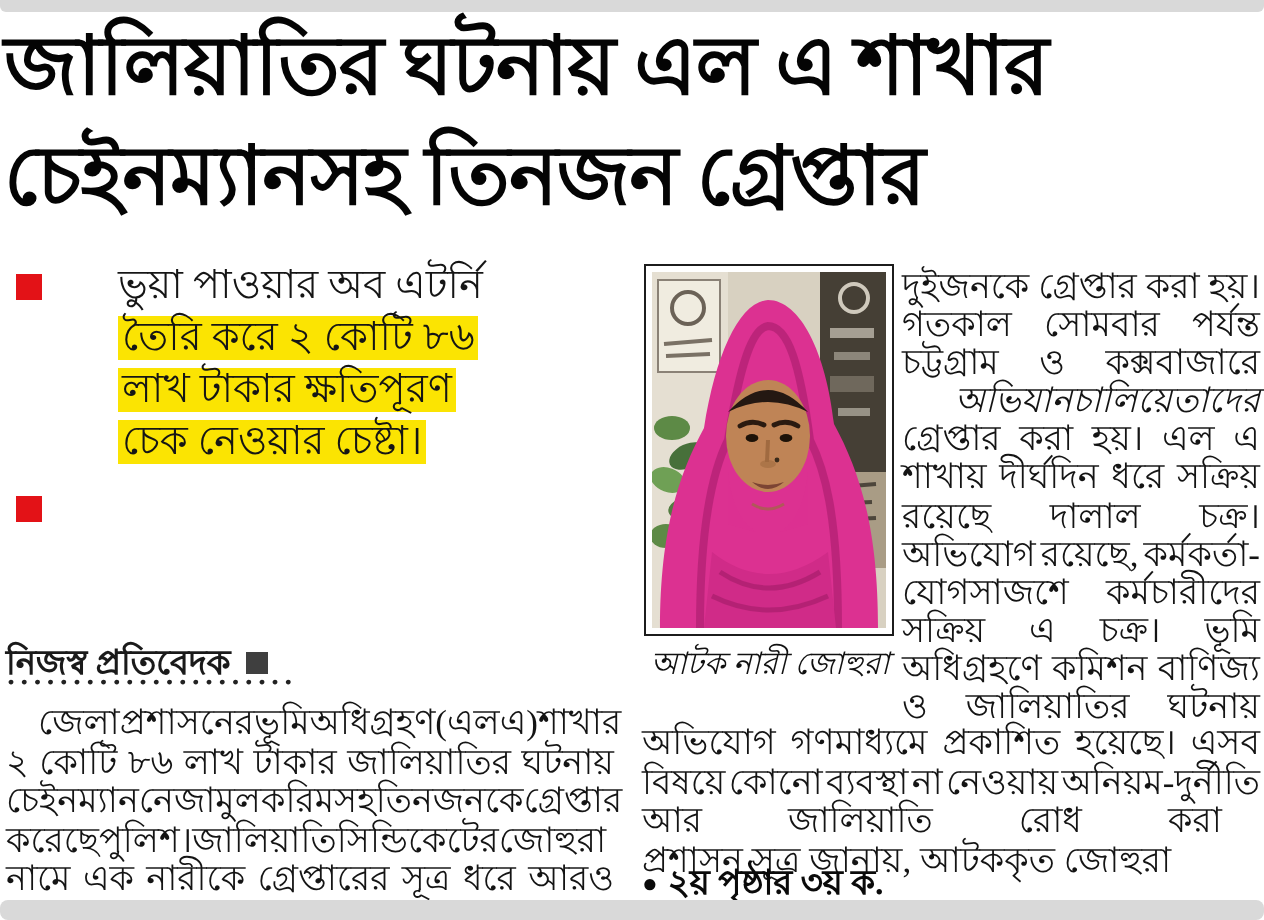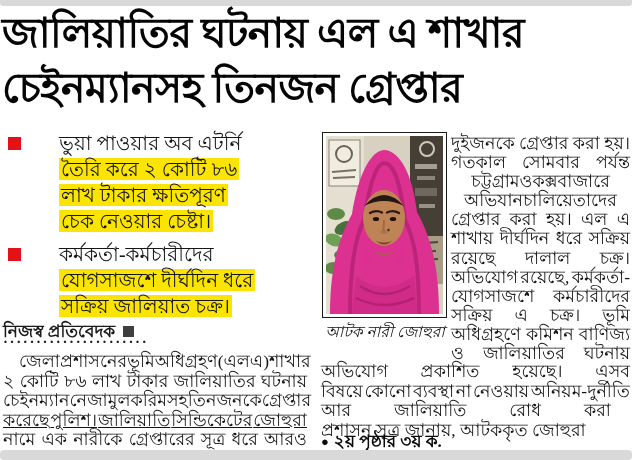--- a/index.html
+++ b/index.html
@@ -58,25 +58,20 @@
       <span class="bullet-sq"></span>
       <div class="bullet-lines">
         <div class="ln"><span>ভুয়া পাওয়ার অব এটর্নি</span></div>
         <div class="ln"><span class="hl">তৈরি করে ২ কোটি ৮৬</span></div>
         <div class="ln"><span class="hl">লাখ টাকার ক্ষতিপূরণ</span></div>
         <div class="ln"><span class="hl">চেক নেওয়ার চেষ্টা।</span></div>
       </div>
     </div>
     <div class="bullet">
       <span class="bullet-sq"></span>
-      <div class="bullet-lines">
-        <div class="ln"><span>কর্মকর্তা-কর্মচারীদের</span></div>
-        <div class="ln"><span class="hl">যোগসাজশে দীর্ঘদিন ধরে</span></div>
-        <div class="ln"><span class="hl">সক্রিয় জালিয়াত চক্র।</span></div>
-      </div>
     </div>
   </div>
 
   <div class="byline">
     <span>নিজস্ব প্রতিবেদক</span><span class="sq"></span>
   </div>
   <div class="dotrule">······················</div>
 
   <div class="para left-para">
     <div class="ln" style="display: flex; justify-content: space-between;">
@@ -96,21 +91,21 @@
         <span>জালিয়াতির</span>
         <span>ঘটনায়</span>
       </div>
     <div class="ln" style="display: flex; justify-content: space-between;">
         <span>চেইনম্যান</span>
         <span>নেজামুল</span>
         <span>করিমসহ</span>
         <span>তিনজনকে</span>
         <span>গ্রেপ্তার</span>
       </div>
-    <div class="ln" style="display: flex; justify-content: space-between; text-decoration: underline;">
+    <div class="ln" style="display: flex; ">
         <span>করেছে</span>
         <span>পুলিশ।</span>
         <span>জালিয়াতি</span>
         <span>সিন্ডিকেটের</span>
         <span>জোহুরা</span>
       </div>
     <div class="ln" style="display: flex; justify-content: space-between; text-align: center;">
         <span>নামে</span>
         <span>এক</span>
         <span>নারীকে</span>
@@ -169,26 +164,26 @@
         <span>দুইজনকে</span>
         <span>গ্রেপ্তার</span>
         <span>করা</span>
         <span>হয়।</span>
       </div>
     <div class="ln" style="display: flex; justify-content: space-between; text-align: center;">
         <span>গতকাল</span>
         <span>সোমবার</span>
         <span>পর্যন্ত</span>
       </div>
-    <div class="ln" style="display: flex; justify-content: center;">
+    <div class="ln" style="display: flex; justify-content: space-between;">
         <span>চট্টগ্রাম</span>
         <span>ও</span>
         <span>কক্সবাজারে</span>
       </div>
-    <div class="ln" style="display: flex; justify-content: center;">
+    <div class="ln" style="display: flex; justify-content: flex-end; font-style: italic;">
         <span>অভিযান</span>
         <span>চালিয়ে</span>
         <span>তাদের</span>
       </div>
     <div class="ln" style="display: flex; justify-content: space-between;">
         <span>গ্রেপ্তার</span>
         <span>করা</span>
         <span>হয়।</span>
         <span>এল</span>
         <span>এ</span>
@@ -227,20 +222,21 @@
     <div class="ln" style="display: flex; justify-content: space-between;">
         <span>ও</span>
         <span>জালিয়াতির</span>
         <span>ঘটনায়</span>
       </div>
   </div>
 
   <div class="para right-wide">
     <div class="ln" style="display: flex; justify-content: space-between;">
         <span>অভিযোগ</span>
+        <span>গণমাধ্যমে</span>
         <span>প্রকাশিত</span>
         <span>হয়েছে।</span>
         <span>এসব</span>
       </div>
     <div class="ln" style="display: flex; justify-content: space-between;">
         <span>বিষয়ে</span>
         <span>কোনো</span>
         <span>ব্যবস্থা</span>
         <span>না</span>
         <span>নেওয়ায়</span>

